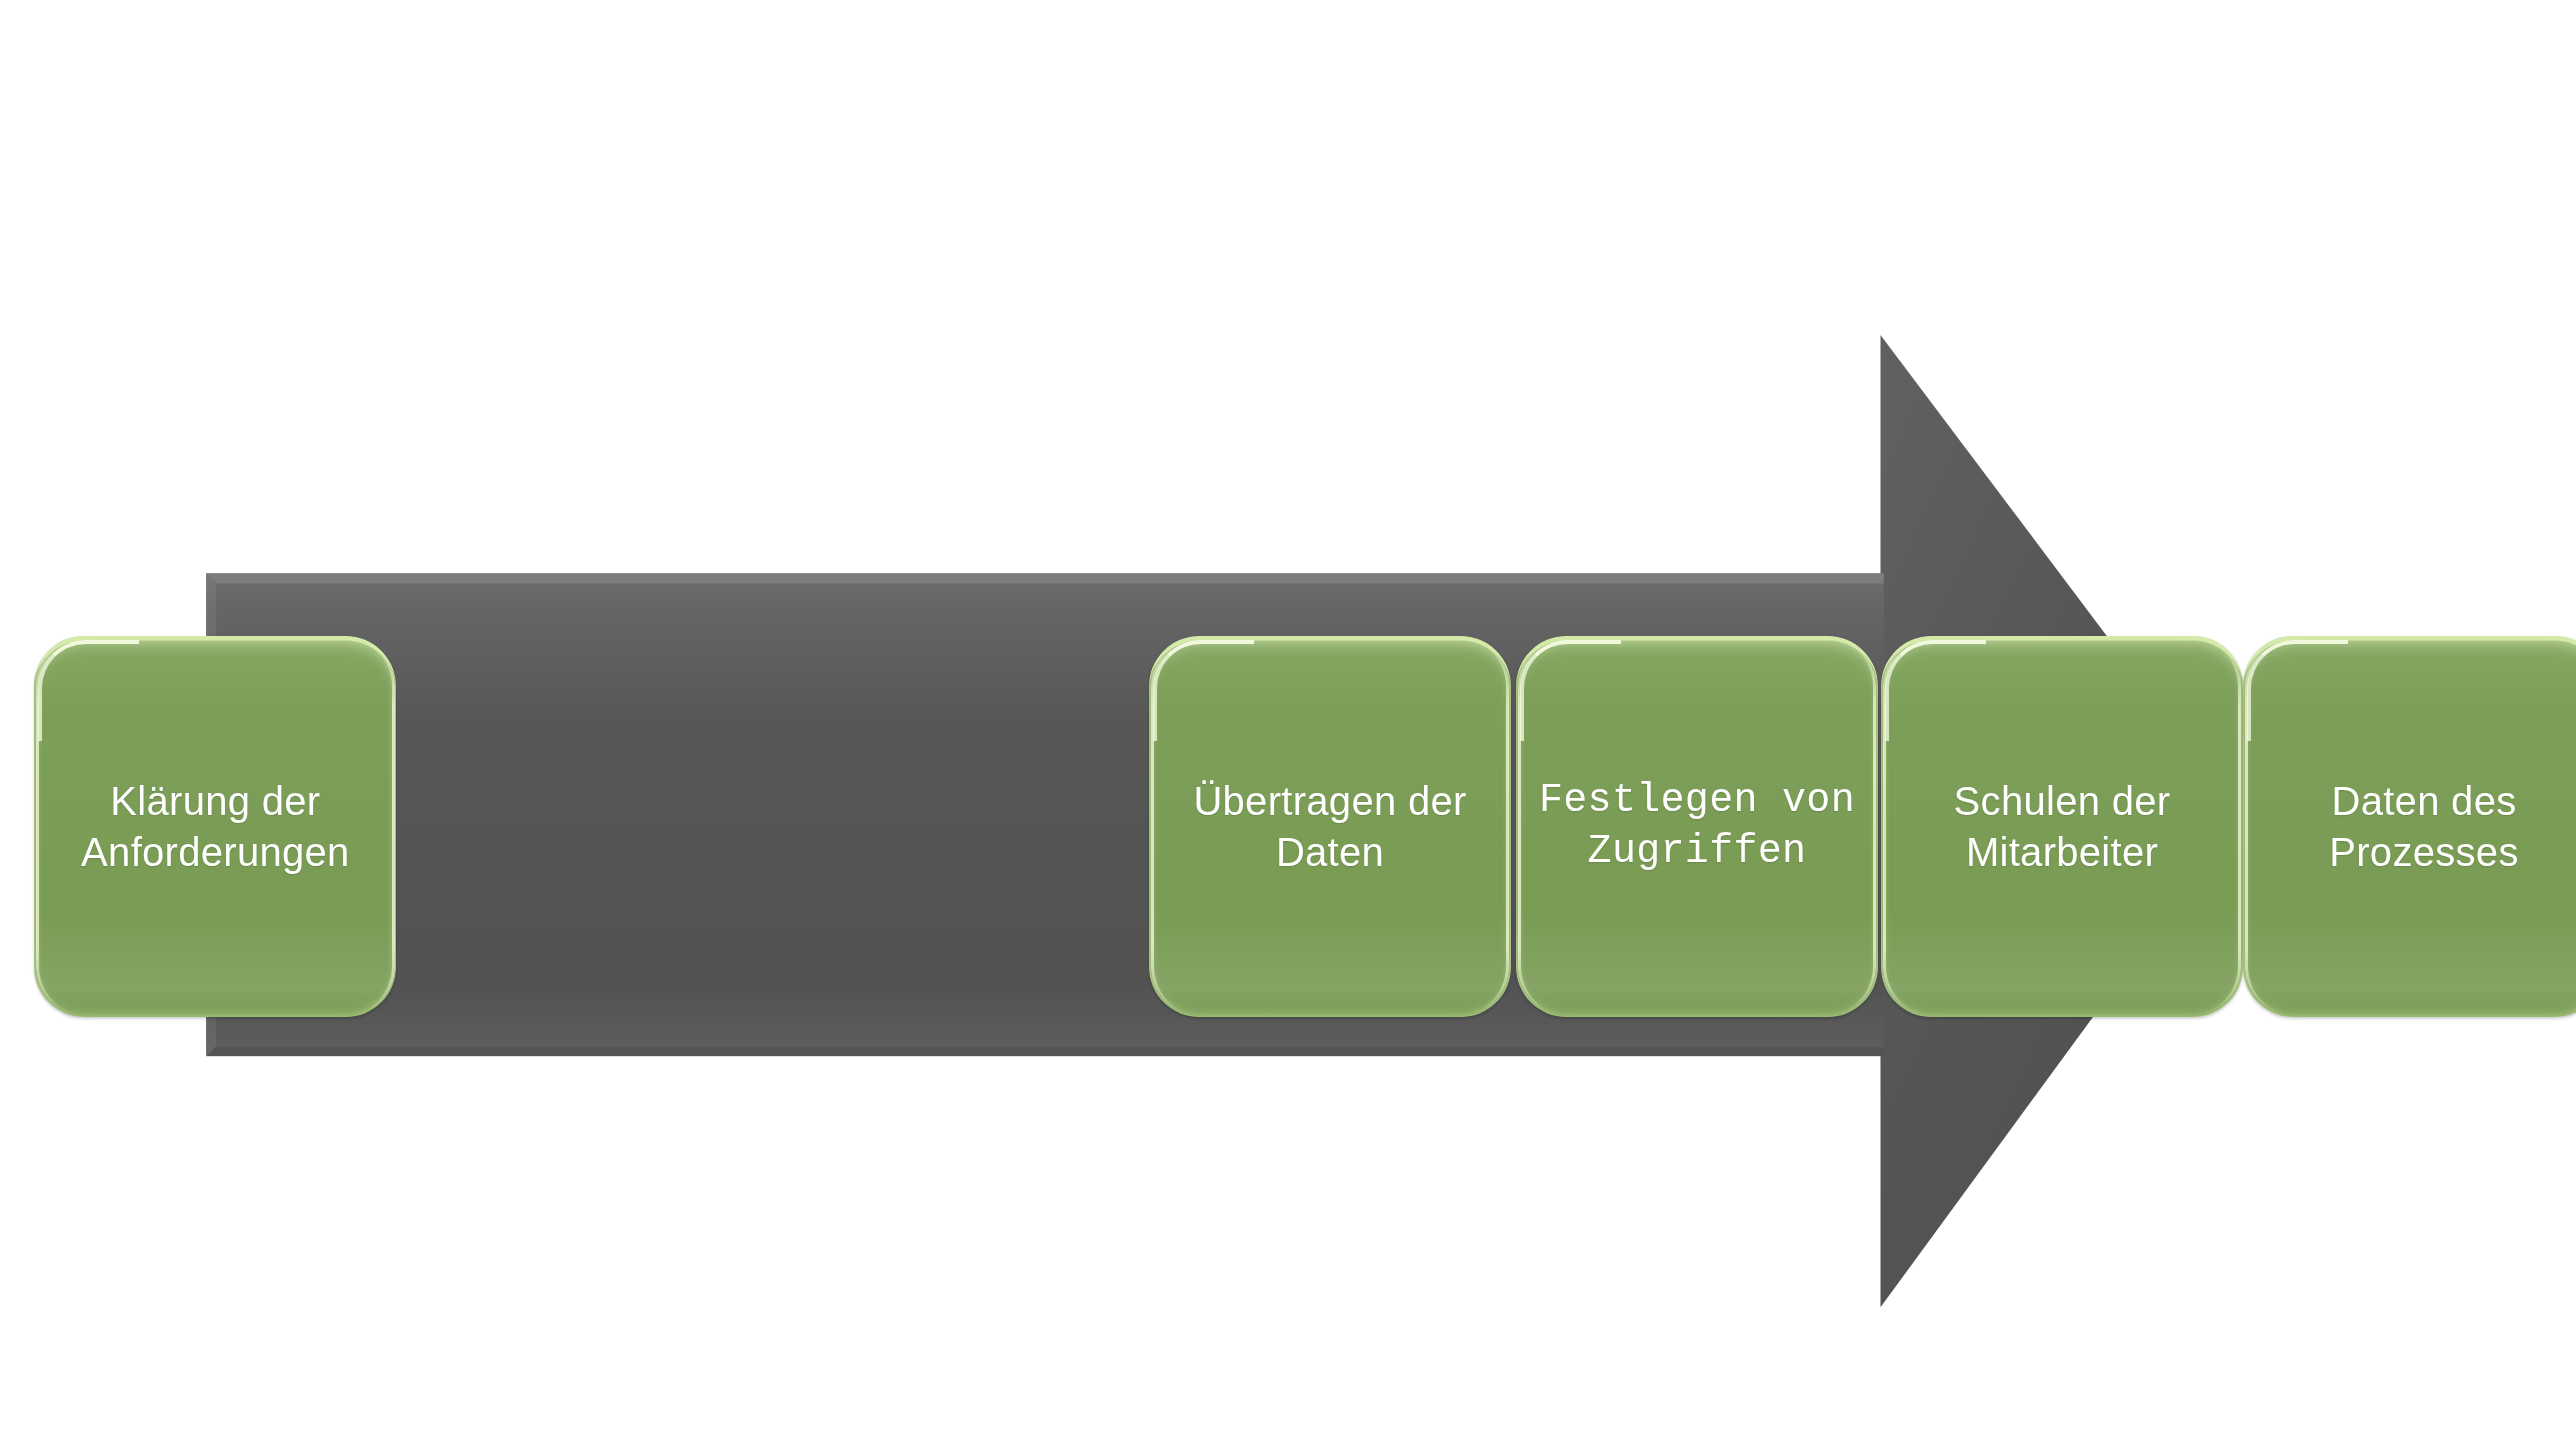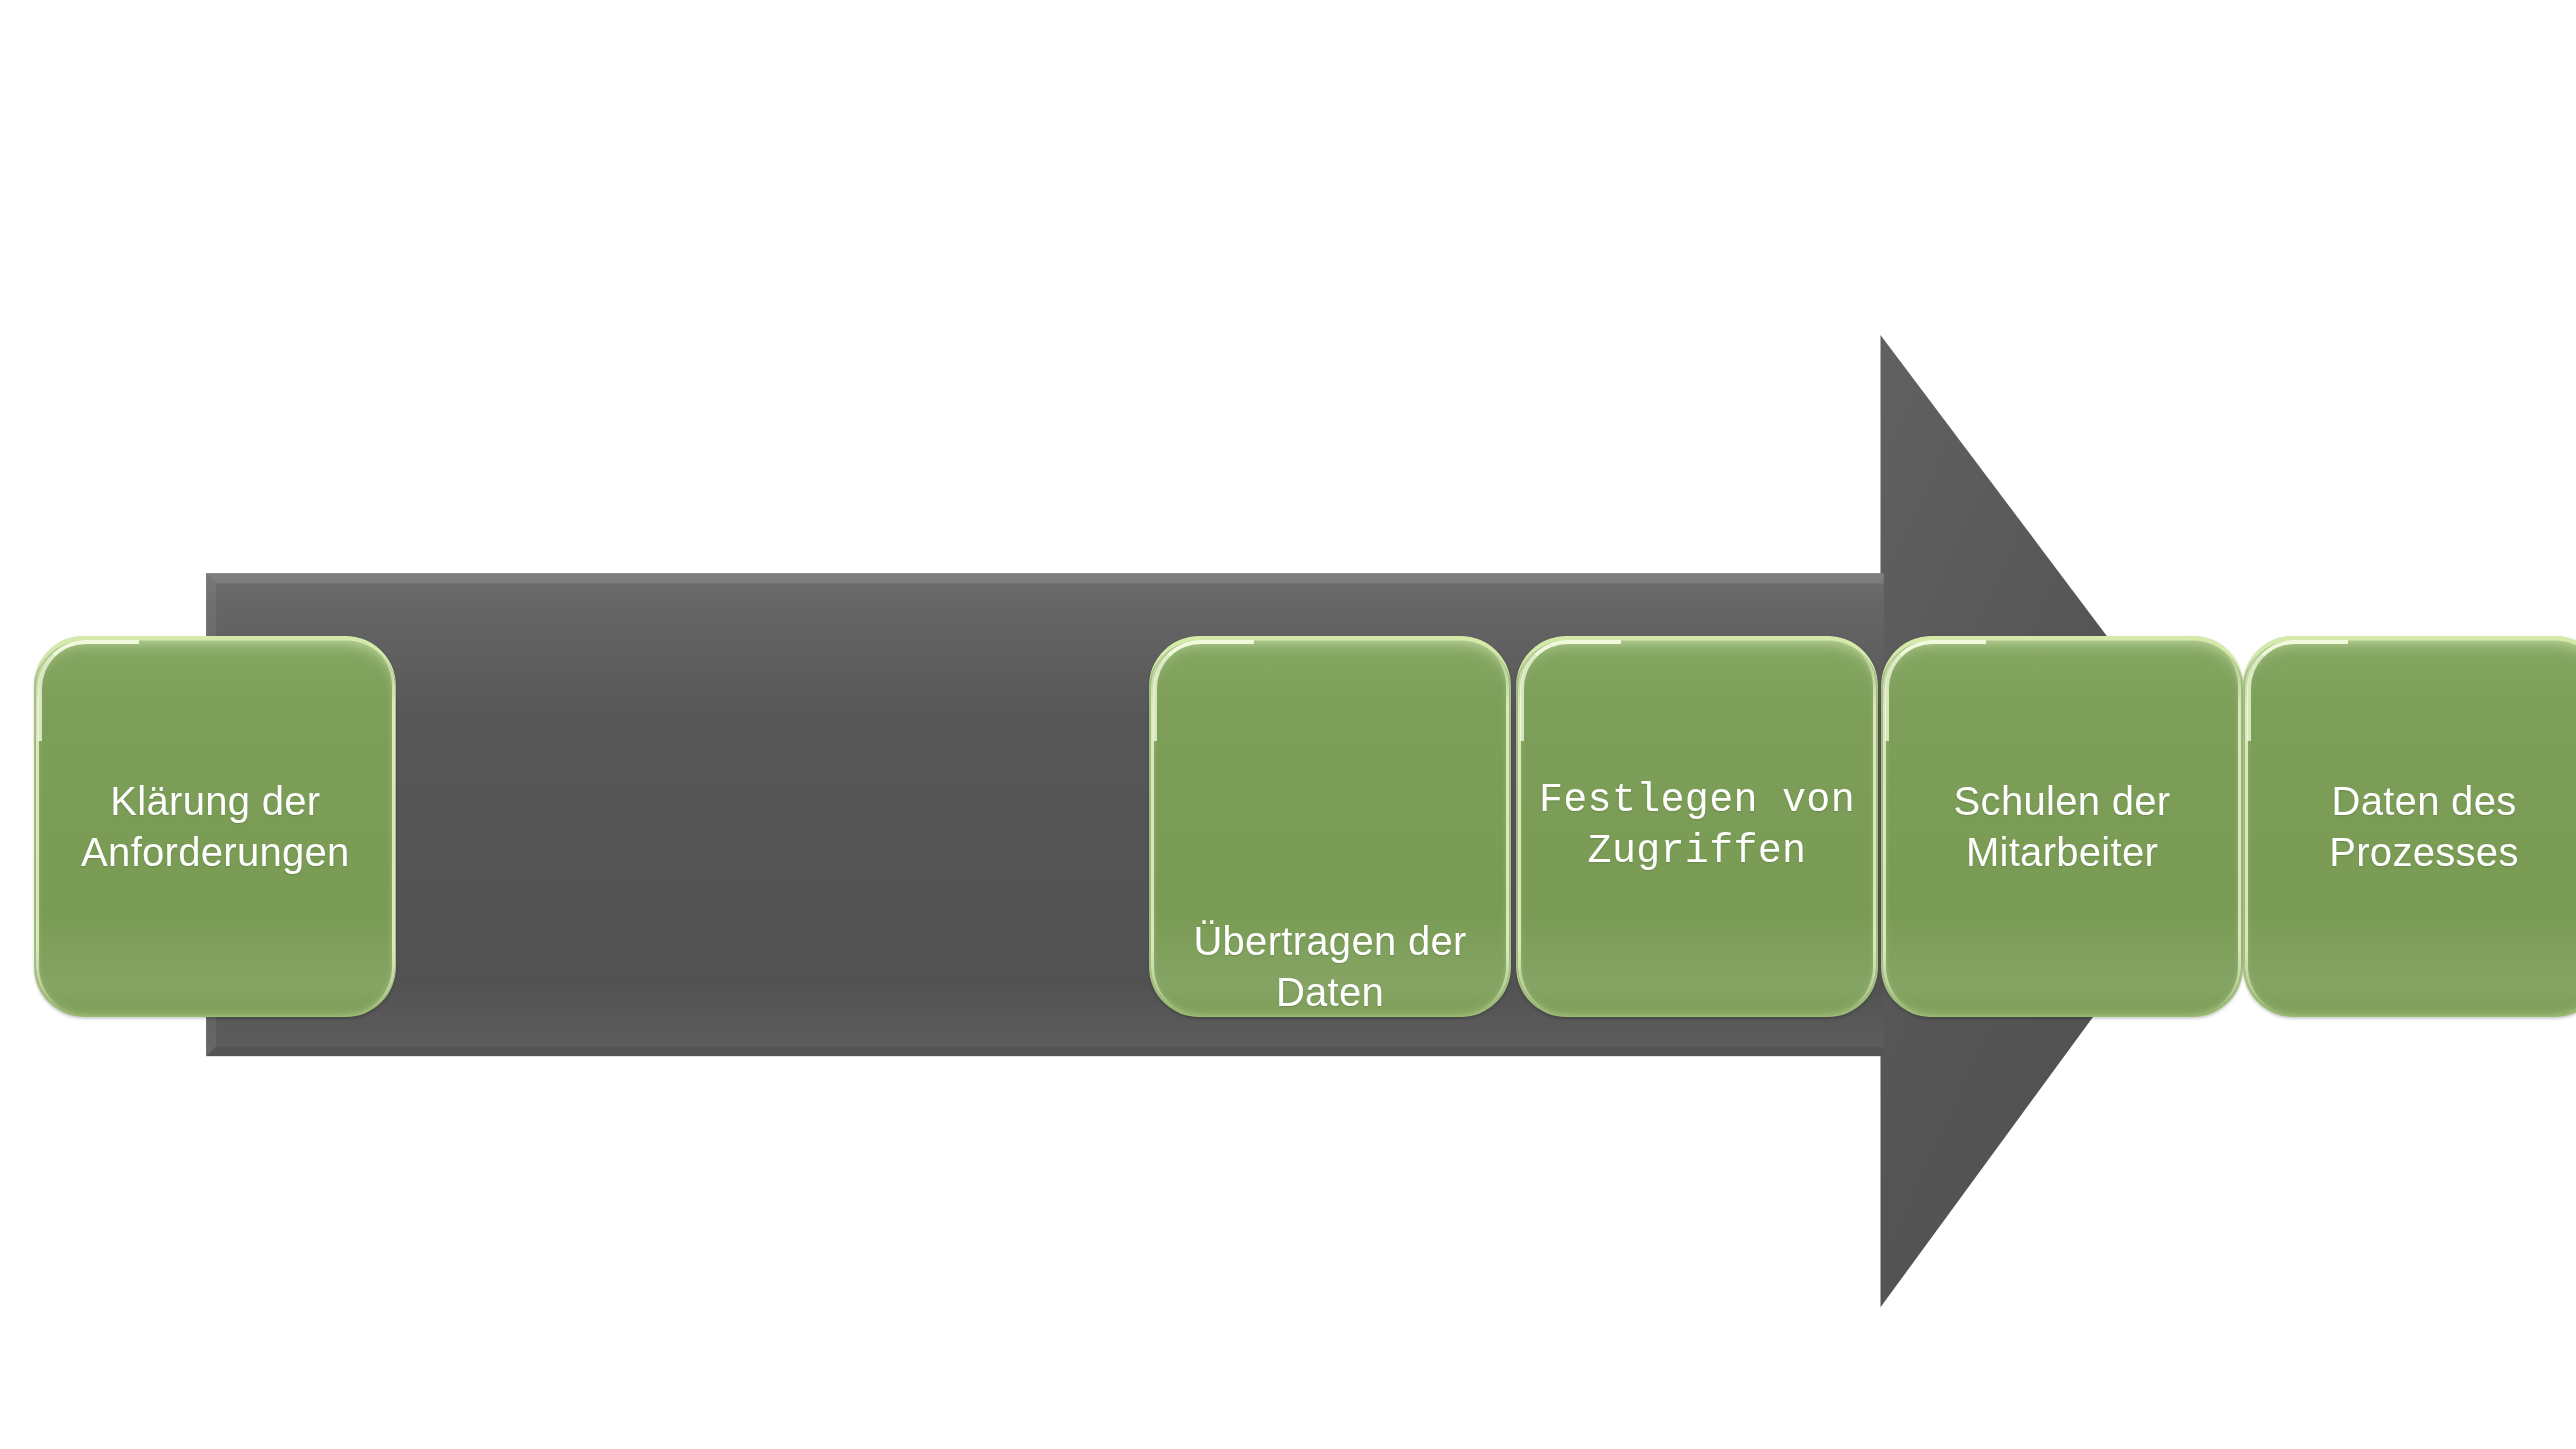--- a/index.html
+++ b/index.html
@@ -138,21 +138,21 @@
 
   <div id="steps">
 
     <div class="step-box" style="left:6.4px;">
       <div class="step-label">Klärung der
 Anforderungen</div>
     </div>
 
 
 
-    <div class="step-box" style="left:1121px;align-items:flex-end;">
+    <div class="step-box" style="left:1121px;">
       <div class="step-label">Übertragen der
 Daten</div>
     </div>
 
     <div class="step-box" style="left:1488px;font-family:Liberation Mono, monospace;">
       <div class="step-label">Festlegen von
 Zugriffen</div>
     </div>
 
     <div class="step-box" style="left:1853px;">

